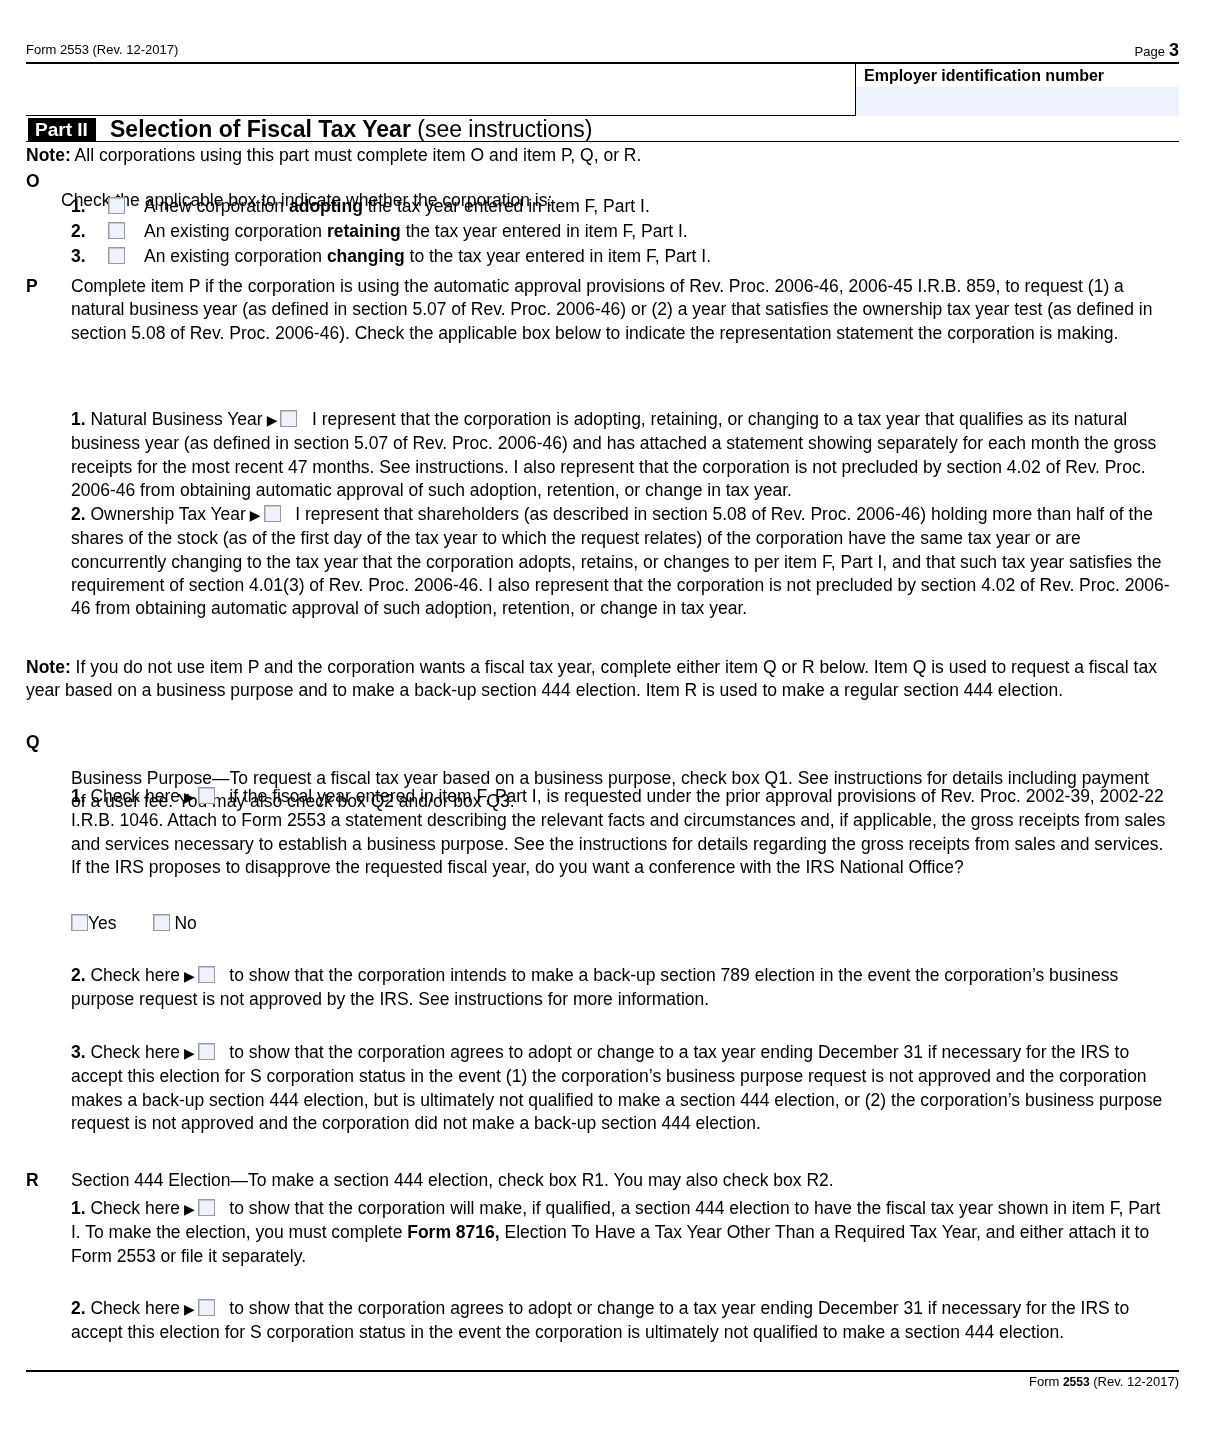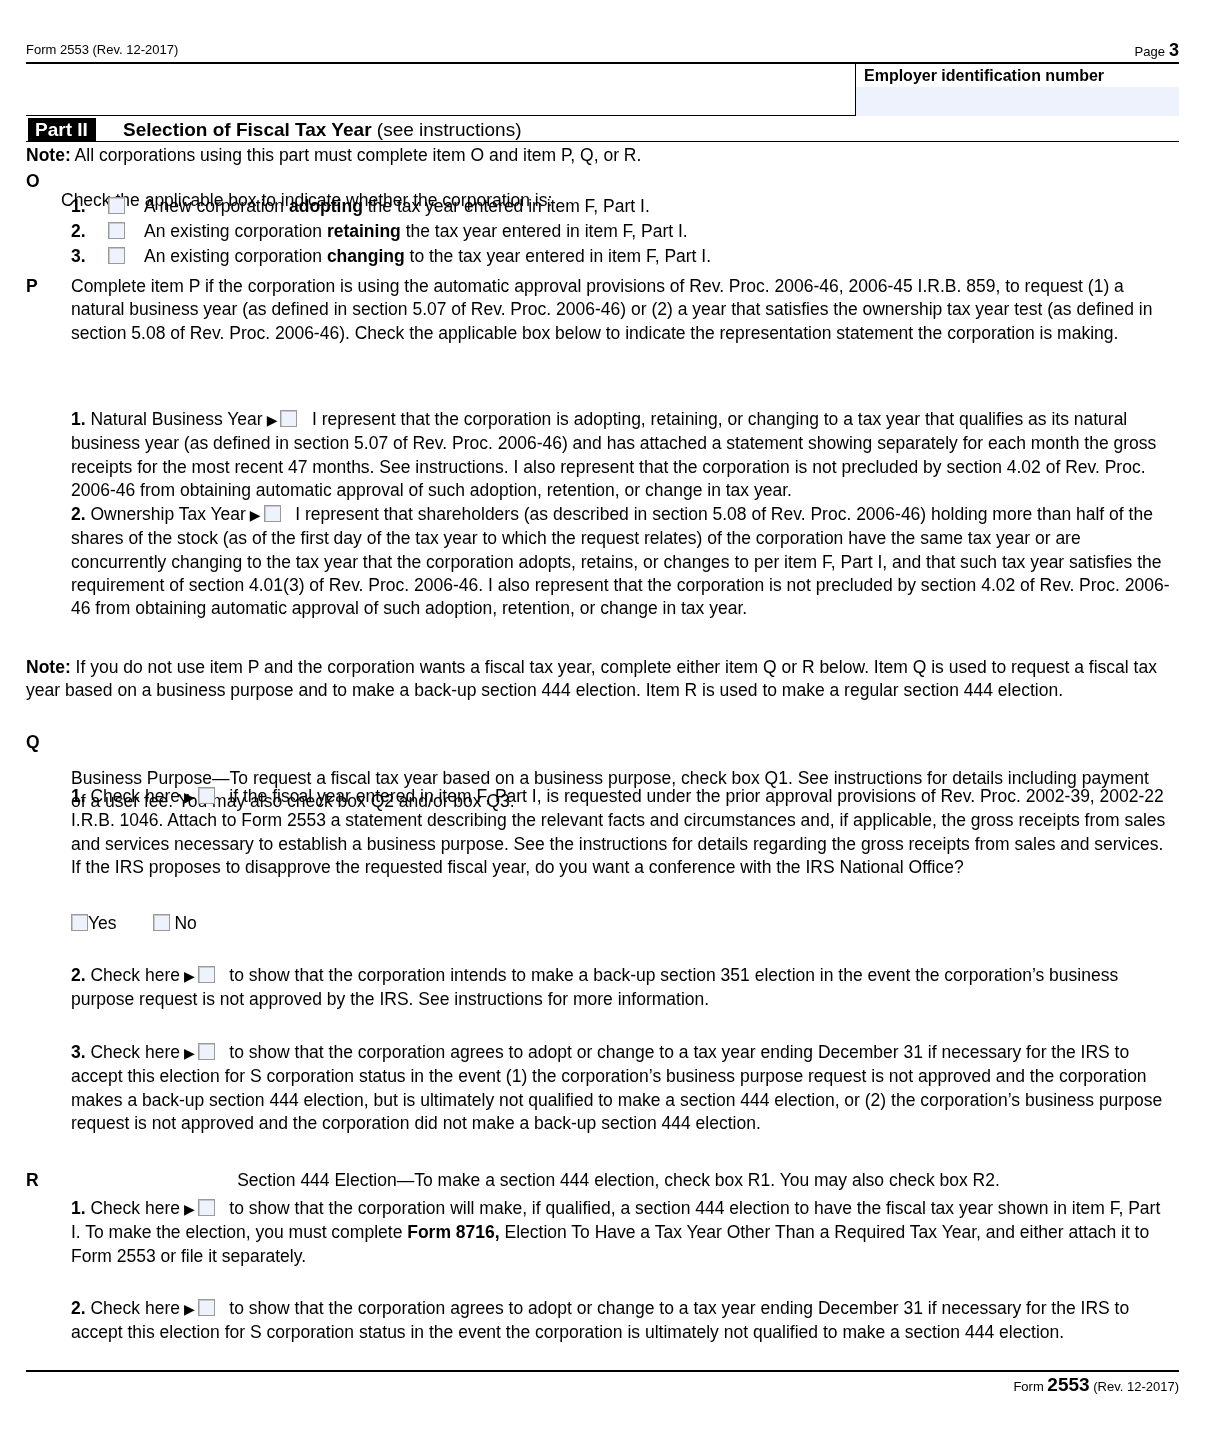--- a/index.html
+++ b/index.html
@@ -15,30 +15,30 @@
   .page-no b { font-size: 18px; margin-left: 4px; }
   .header-box { position: absolute; top: 62px; left: 0; width: 1153px; height: 54px;
     border-top: 2px solid #000; border-bottom: 1px solid #000; }
   .name-cell { position: absolute; left: 0; top: 0; width: 829px; height: 52px; }
   .ein-cell { position: absolute; left: 829px; top: 0; width: 324px; height: 52px; border-left: 1px solid #000; }
   .cell-label { position: absolute; left: 0; top: 3px; font-size: 16px; }
   .ein-cell .cell-label { left: 8px; font-weight: bold; }
   .cell-input { position: absolute; left: 0; right: 0; top: 23px; bottom: 0; background: #eef2fc; border: none; width: 100%; }
   .part-hdr { position: absolute; top: 117px; left: 0; width: 1153px; height: 25px; border-bottom: 1px solid #000; }
   .part-tag { position: absolute; left: 2px; top: 1px; background: #000; color: #fff; font-weight: bold; font-size: 19px; padding: 0 8px 0 7px; height: 23px; line-height: 23px; }
-  .part-title { position: absolute; left: 97px; top: 1px; font-size: 19px; line-height: 23px; }
+  .part-title { position: absolute; left: 84px; top: 1px; font-size: 23px; line-height: 23px; }
   .part-title b { font-weight: bold; }
   .txt { position: absolute; line-height: 23.3px; font-size: 17.5px; }
   .letter { position: absolute; font-weight: bold; font-size: 17.5px; line-height: 23.3px; }
   .cb { display: inline-block; width: 17px; height: 17px; border: 1px solid #9a9a9a; background: #eef2fc; vertical-align: -2px; box-shadow: inset 1px 1px 0 #c8c8c8; }
   .arrow { font-size: 14px; margin: 0 3px 0 4px; }
   .num { font-weight: bold; }
   .rule-bottom { position: absolute; top: 1370px; left: 0; width: 1153px; border-top: 2px solid #000; }
   .footer { position: absolute; top: 1374px; right: 0; font-size: 13px; }
-  .footer b { font-size: 19px; }
+  .footer b { font-size: 12px; }
 </style>
 </head>
 <body>
 
 <div class="page">
 
   <div class="topline">
     <span class="form-id">Form 2553 (Rev. 12-2017)</span>
     <span class="page-no"><span>Page</span><b>3</b></span>
   </div>
@@ -87,29 +87,29 @@
 
   <div class="txt" style="top:785px;left:45px;width:1100px;">
     <span class="num">1.</span><span> Check here</span><span class="arrow">▶</span><span class="cb"></span>&nbsp;&nbsp;&nbsp;<span>if the fiscal year entered in item F, Part I, is requested under the prior approval provisions of Rev. Proc. 2002-39, 2002-22 I.R.B. 1046. Attach to Form 2553 a statement describing the relevant facts and circumstances and, if applicable, the gross receipts from sales and services necessary to establish a business purpose. See the instructions for details regarding the gross receipts from sales and services. If the IRS proposes to disapprove the requested fiscal year, do you want a conference with the IRS National Office?</span>
   </div>
   <div class="txt" style="top:912px;left:45px;">
     <span class="cb"></span><span style="">Yes</span>
     <span class="cb" style="margin-left:32px;"></span><span style="margin-left:4px;">No</span>
   </div>
 
   <div class="txt" style="top:964px;left:45px;width:1100px;">
-    <span class="num">2.</span><span> Check here</span><span class="arrow">▶</span><span class="cb"></span>&nbsp;&nbsp;&nbsp;<span>to show that the corporation intends to make a back-up section 351 election in the event the corporation’s business purpose request is not approved by the IRS. See instructions for more information.</span>
+    <span class="num">2.</span><span> Check here</span><span class="arrow">▶</span><span class="cb"></span>&nbsp;&nbsp;&nbsp;<span>to show that the corporation intends to make a back-up section 789 election in the event the corporation’s business purpose request is not approved by the IRS. See instructions for more information.</span>
   </div>
 
   <div class="txt" style="top:1041px;left:45px;width:1100px;">
     <span class="num">3.</span><span> Check here</span><span class="arrow">▶</span><span class="cb"></span>&nbsp;&nbsp;&nbsp;<span>to show that the corporation agrees to adopt or change to a tax year ending December 31 if necessary for the IRS to accept this election for S corporation status in the event (1) the corporation’s business purpose request is not approved and the corporation makes a back-up section 444 election, but is ultimately not qualified to make a section 444 election, or (2) the corporation’s  business purpose request is not approved and the corporation did not make a back-up section 444 election.</span>
   </div>
 
   <span class="letter" style="top:1169px;left:0;">R</span>
-  <div class="txt" style="top:1169px;left:45px;width:1095px;text-align:center;">Section 444 Election—To make a section 444 election, check box R1. You may also check box R2.</div>
+  <div class="txt" style="top:1169px;left:45px;width:1095px;">Section 444 Election—To make a section 444 election, check box R1. You may also check box R2.</div>
 
   <div class="txt" style="top:1197px;left:45px;width:1100px;">
     <span class="num">1.</span><span> Check here</span><span class="arrow">▶</span><span class="cb"></span>&nbsp;&nbsp;&nbsp;<span>to show that the corporation will make, if qualified, a section 444 election to have the fiscal tax year shown in item F, Part I. To make the election, you must complete </span><b>Form 8716,</b><span> Election To Have a Tax Year Other Than a Required Tax Year, and either attach it to Form 2553 or file it separately.</span>
   </div>
 
   <div class="txt" style="top:1297px;left:45px;width:1100px;">
     <span class="num">2.</span><span> Check here</span><span class="arrow">▶</span><span class="cb"></span>&nbsp;&nbsp;&nbsp;<span>to show that the corporation agrees to adopt or change to a tax year ending December 31 if necessary for the IRS to accept this election for S corporation status in the event the corporation is ultimately not qualified to make a section 444 election.</span>
   </div>
 
   <div class="rule-bottom"></div>

